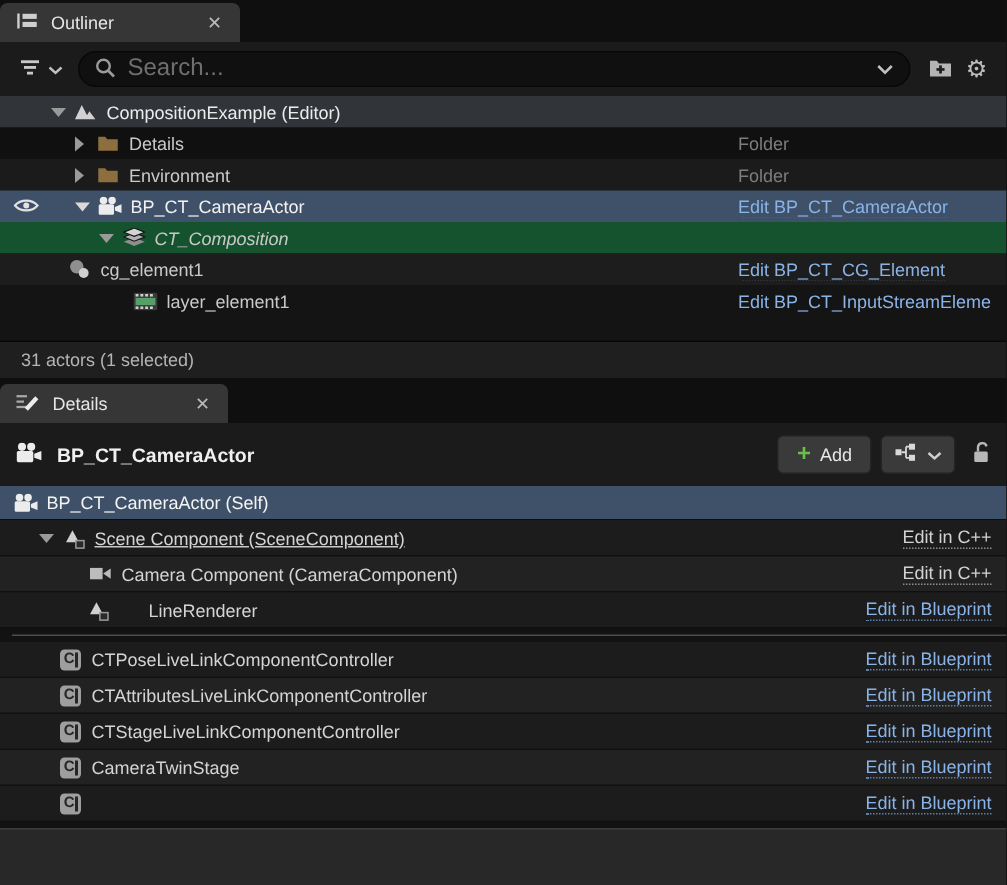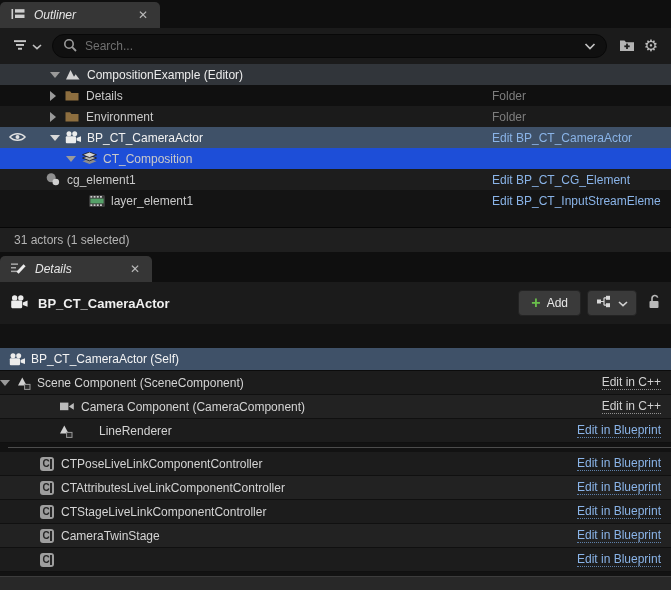--- a/index.html
+++ b/index.html
@@ -10,33 +10,33 @@
     -webkit-font-smoothing:antialiased;
   }
   .app { width:671px; height:590px; display:flex; flex-direction:column; }
 
   
   .tabbar { background:#0f0f0f; display:flex; align-items:flex-end; flex:0 0 auto; }
   .tabbar.ob { height:28px; }
   .tabbar.dt { height:30px; }
   .tab { background:#363636; color:#e6e6e6; height:26px; display:flex; align-items:center;
          padding:0 10px; border-radius:5px 5px 0 0; }
-  .tab .tlabel { margin:0 8px;font-style:italic; }
+  .tab .tlabel { margin:0 8px; }
   .tab .spacer { flex:1; }
   .tab .close { color:#b9b9b9; font-size:12px; cursor:pointer; padding:0 2px; }
   .tab.ob-tab { width:160px; }
   .tab.dt-tab { width:152px; }
 
   
   .toolbar { height:36px; background:#1b1b1b; display:flex; align-items:center; padding:0 8px; flex:0 0 auto; }
   .filterbtn { display:flex; align-items:center; gap:4px; padding:3px 4px; border-radius:3px; cursor:pointer; }
   .searchpill { flex:1; height:24px; margin:0 8px 0 6px; background:#101010; border:1px solid #080808;
                 border-radius:12px; display:flex; align-items:center; padding:0 10px; }
   .searchpill input { flex:1; background:transparent; border:none; outline:none; color:#dddddd;
-                      font-family:inherit; font-size:12px; margin-left:8px; }
+                      font-family:inherit; font-size:16px; margin-left:8px; }
   .searchpill input::placeholder { color:#6f6f6f; }
   .toolicon { display:flex; align-items:center; justify-content:center; width:24px; height:24px; cursor:pointer; }
   .gearchar { font-family:"DejaVu Sans",sans-serif; font-size:16px; color:#bdbdbd; line-height:1; }
 
   
   .colhead { height:26px; background:#31353a; border-bottom:1px solid #0c0c0c; display:flex; align-items:center;
              position:relative; color:#d8d8d8; flex:0 0 auto; }
   .colhead .eyecell { width:37px; display:flex; justify-content:center; align-items:center; border-right:1px solid #232629; height:100%; }
   .colhead .itemcell { display:flex; align-items:center; padding-left:8px; }
   .sortasc { width:0; height:0; border-left:4px solid transparent; border-right:4px solid transparent;
@@ -154,21 +154,21 @@
       </span>
     </div>
     <div class="toolicon">
       <span class="gearchar">⚙</span>
     </div>
   </div>
 
 
   <div class="or-rows">
 
-    <div class="or-row" style="background:#31353a; padding-left:50px;">
+    <div class="or-row" style="background:#31353a; padding-left:34px;">
       <span class="tri-down"></span>
       <span class="rowicon">
         <svg width="14" height="11" viewBox="0 0 14 11">
             <polygon points="0,10.5 4.5,1 8,7.8 9.6,5.2 13.6,10.5" fill="#d2d2d2"></polygon>
           </svg>
       </span>
       <span class="lbl" style="color:#ececec;">CompositionExample (Editor)</span>
     </div>
 
     <div class="or-row" style="background:#101010; padding-left:50px;">
@@ -206,21 +206,21 @@
             <circle cx="4" cy="2.7" r="2.5" fill="#ececec"></circle>
             <circle cx="9.7" cy="2.7" r="2.5" fill="#ececec"></circle>
             <rect x="0.8" y="5.2" width="10.2" height="7" rx="1" fill="#ececec"></rect>
             <polygon points="11.6,7 16,5.2 16,11 11.6,9.4" fill="#ececec"></polygon>
           </svg>
       </span>
       <span class="lbl">BP_CT_CameraActor</span>
       <span class="type"><span class="link">Edit BP_CT_CameraActor</span></span>
     </div>
 
-    <div class="or-row" style="background:#1d4ed8; padding-left:66px;">
+    <div class="or-row" style="background:#14532d; padding-left:66px;font-style:italic;">
       <span class="tri-down"></span>
       <span class="rowicon">
         <svg width="15" height="13" viewBox="0 0 15 13">
             <polygon points="7.5,6.4 14.5,9.2 7.5,12 0.5,9.2" fill="#8e8e8e"></polygon>
             <polygon points="7.5,3.2 14.5,6 7.5,8.8 0.5,6" fill="#b2b2b2" stroke="#141414" stroke-width="0.8"></polygon>
             <polygon points="7.5,0 14.5,2.8 7.5,5.6 0.5,2.8" fill="#d4d4d4" stroke="#141414" stroke-width="0.8"></polygon>
           </svg>
       </span>
       <span class="lbl">CT_Composition</span>
     </div>
@@ -313,33 +313,33 @@
         <svg width="13" height="15" viewBox="0 0 13 15">
             <path d="M4 7 V4.4 A2.9 2.9 0 0 1 9.7 3.6" fill="none" stroke="#b8b8b8" stroke-width="1.6"></path>
             <rect x="1.5" y="7" width="9" height="7" rx="1" fill="#b8b8b8"></rect>
           </svg>
       </span>
     </div>
   </div>
 
   <div class="d-rows">
 
-    <div class="d-row selfrow" style="padding-left:8px;margin-top:24px;">
+    <div class="d-row selfrow" style="padding-left:8px;">
       <span class="rowicon">
         <svg width="17" height="13" viewBox="0 0 17 13">
             <circle cx="4" cy="2.7" r="2.5" fill="#ececec"></circle>
             <circle cx="9.7" cy="2.7" r="2.5" fill="#ececec"></circle>
             <rect x="0.8" y="5.2" width="10.2" height="7" rx="1" fill="#ececec"></rect>
             <polygon points="11.6,7 16,5.2 16,11 11.6,9.4" fill="#ececec"></polygon>
           </svg>
       </span>
       <span class="dlbl">BP_CT_CameraActor (Self)</span>
     </div>
 
-    <div class="d-row" style="">
+    <div class="d-row" style="padding-left:26px;text-decoration:underline;">
       <span class="tri-down"></span>
       <span class="rowicon">
         <svg width="15" height="14" viewBox="0 0 15 14">
             <polygon points="2,9.5 6.3,1.5 10.6,9.5" fill="#d0d0d0"></polygon>
             <rect x="8.6" y="8.4" width="5.4" height="5" fill="#2a2a2a" stroke="#9a9a9a" stroke-width="1"></rect>
           </svg>
       </span>
       <span class="dlbl">Scene Component (SceneComponent)</span>
       <span class="editlink cpp">Edit in C++</span>
     </div>

